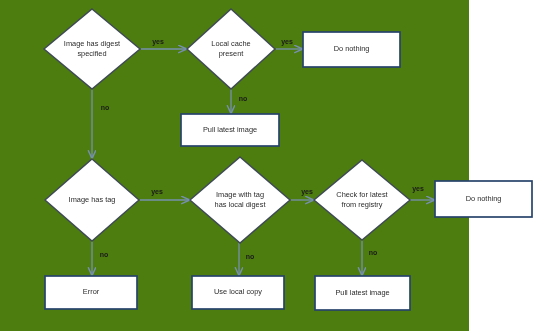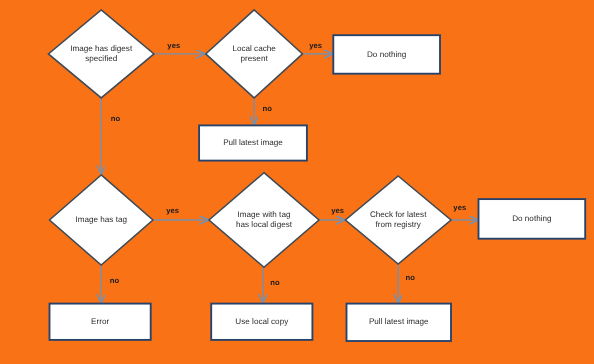--- a/index.html
+++ b/index.html
@@ -8,23 +8,23 @@
     background: #ffffff;
   }
   body {
     width: 540px;
     height: 331px;
     overflow: hidden;
     font-family: "Liberation Sans", sans-serif;
   }
   #canvas {
     position: relative;
-    width: 540px;
+    width: 469px;
     height: 331px;
-    background: #f97316;
+    background: #4d7c0f;
   }
   svg#diagram {
     position: absolute;
     top: 0;
     left: 0;
     width: 540px;
     height: 331px;
   }
   .shape-diamond {
     fill: #ffffff;

